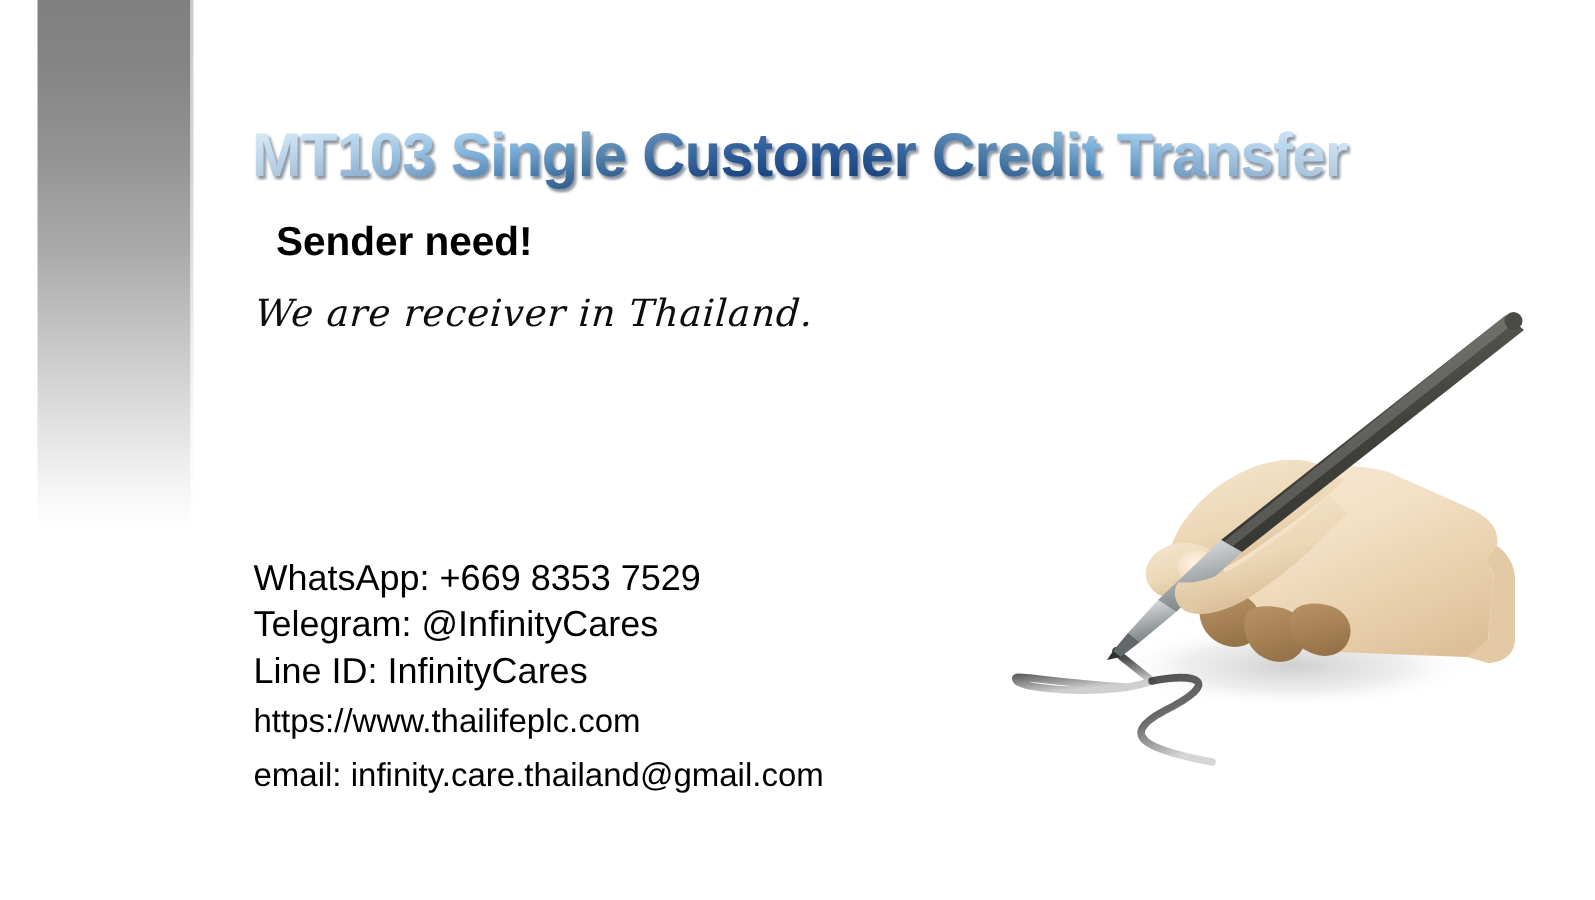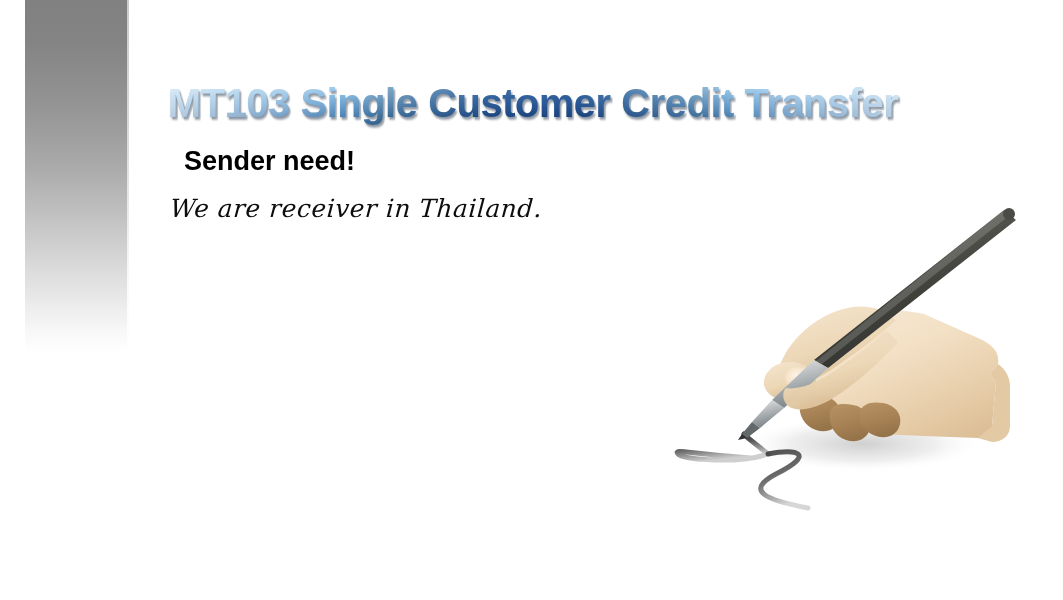--- a/index.html
+++ b/index.html
@@ -179,20 +179,27 @@
   <div id="side-bar"></div>
   <div id="side-bar-edge"></div>
 
   <div id="title-shadow">MT103 Single Customer Credit Transfer</div>
   <div id="title"><span class="wordart">MT103 Single Customer Credit Transfer</span></div>
 
   <div id="subhead">Sender need!</div>
 
   <div id="script-line">We are receiver in Thailand.</div>
 
+  <div id="contacts">
+    <div class="line big">WhatsApp: +669 8353 7529</div>
+    <div class="line big">Telegram: @InfinityCares</div>
+    <div class="line big">Line ID: InfinityCares</div>
+    <div class="line small">https://www.thailifeplc.com</div>
+    <div class="line small">email: infinity.care.thailand@gmail.com</div>
+  </div>
 
   <div id="hand-art">
     <svg viewBox="0 0 400 330" xmlns="http://www.w3.org/2000/svg">
       <defs>
         <linearGradient id="gSkin" x1="0.15" y1="0" x2="0.85" y2="1">
           <stop offset="0%" stop-color="#f8ead6"></stop>
           <stop offset="38%" stop-color="#f3e0c5"></stop>
           <stop offset="72%" stop-color="#e8cfac"></stop>
           <stop offset="100%" stop-color="#dcbf97"></stop>
         </linearGradient>

